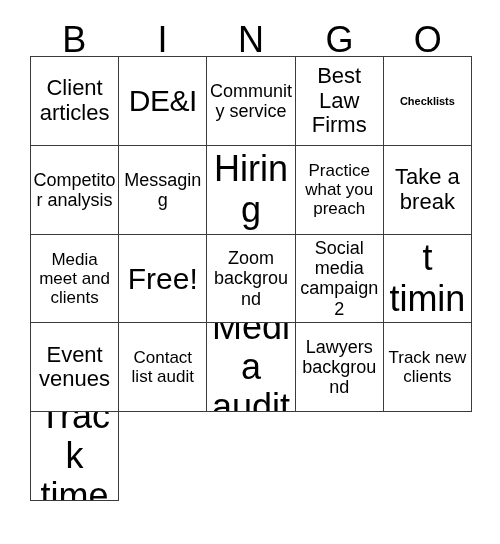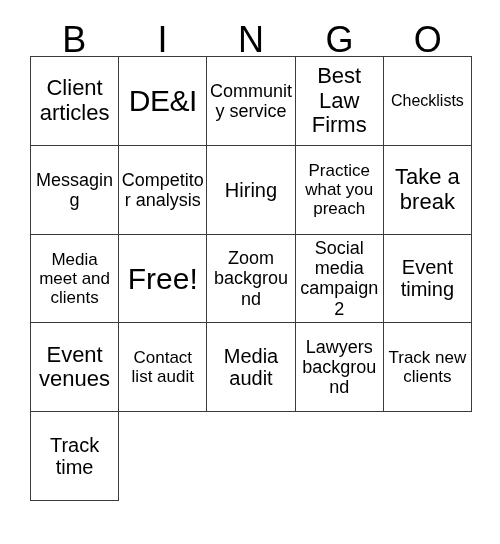--- a/index.html
+++ b/index.html
@@ -68,24 +68,24 @@
   }
   .cell span {
     display: block;
     width: 100%;
     word-wrap: break-word;
     overflow-wrap: break-word;
     line-height: 1.12;
   }
   
   .sz-xl span { font-size: 30px; }
-  .sz-lg span { font-size: 20px; }
+  .sz-lg span { font-size: 36px; }
   .sz-md span { font-size: 22px; }
   .sz-sm span { font-size: 17px; }
-  .sz-xs span { font-size: 16px; }
+  .sz-xs span { font-size: 11px; font-weight: bold; }
   .sz-xxs span { font-size: 18px; }
   .tight span { letter-spacing: -0.5px; }
 </style>
 </head>
 <body>
 
 <div class="bingo-card">
 
   <div class="header-row">
     <div class="header-letter">B</div>
@@ -107,24 +107,24 @@
         <span>Community service</span>
       </div>
     <div class="cell sz-md">
         <span>Best Law Firms</span>
       </div>
     <div class="cell sz-xs">
         <span>Checklists</span>
       </div>
 
     <div class="cell sz-xxs">
-        <span>Messaging</span>
+        <span>Competitor analysis</span>
       </div>
     <div class="cell sz-xxs">
-        <span>Competitor analysis</span>
+        <span>Messaging</span>
       </div>
     <div class="cell sz-lg">
         <span>Hiring</span>
       </div>
     <div class="cell sz-sm">
         <span>Practice what you preach</span>
       </div>
 
     <div class="cell sz-md">
         <span>Take a break</span>

